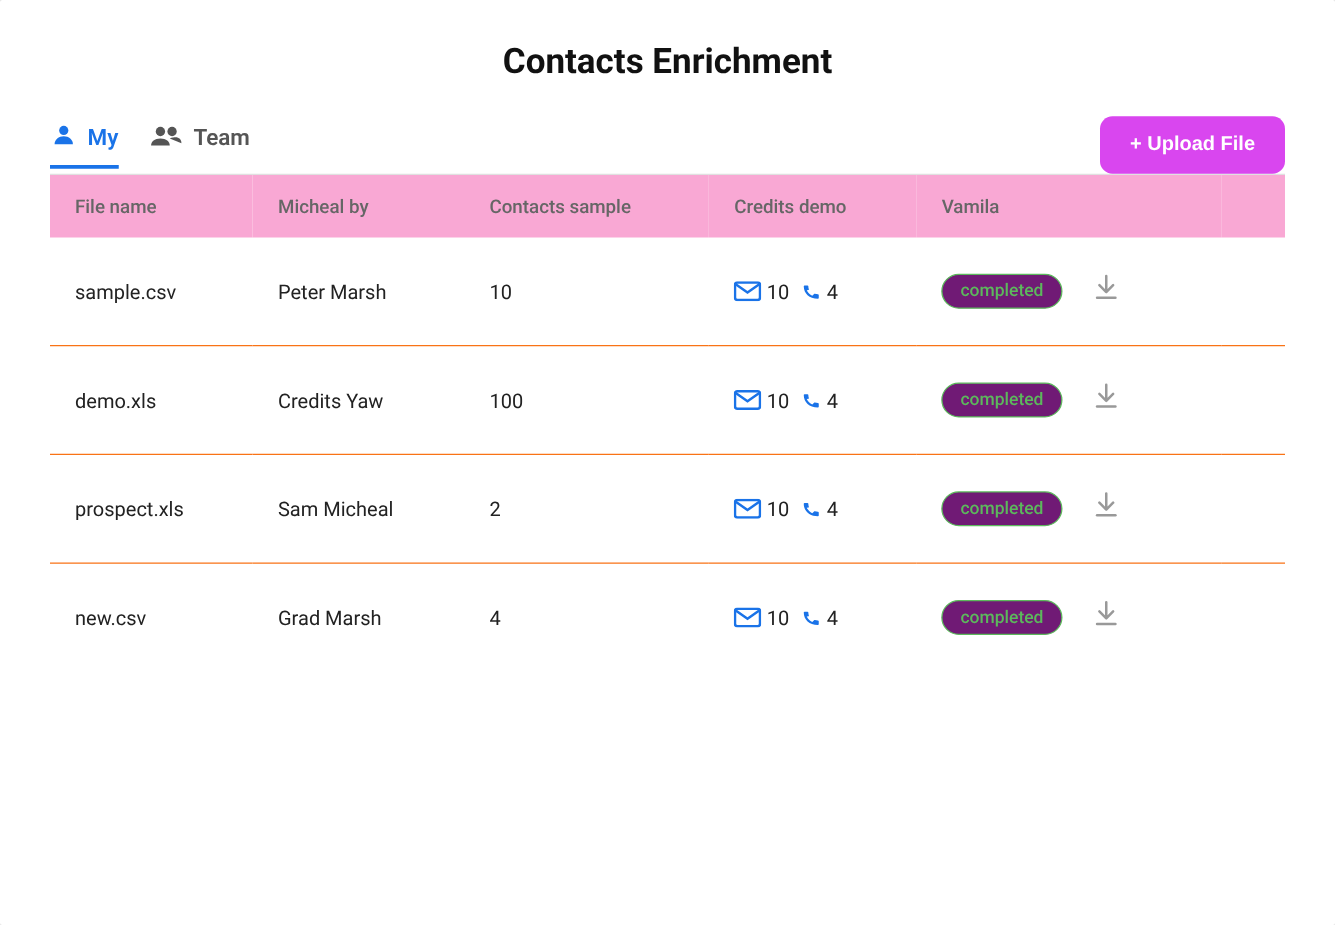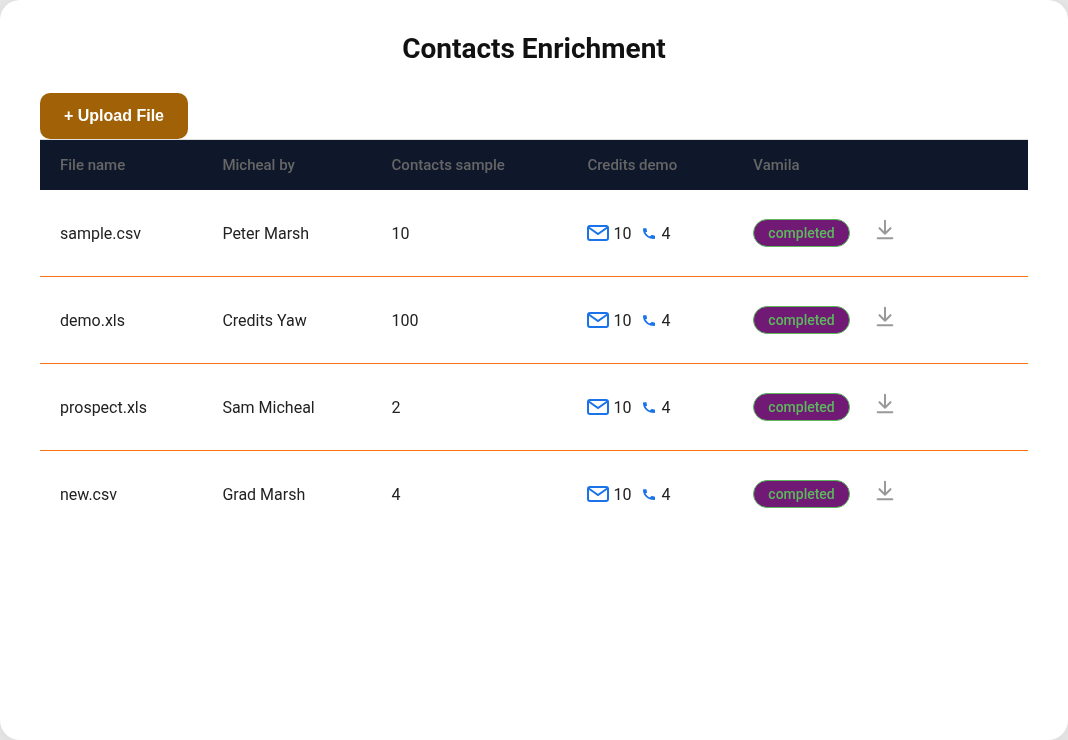--- a/index.html
+++ b/index.html
@@ -8,21 +8,21 @@
       background: #e8e8e8;
       display: flex;
       justify-content: center;
       align-items: center;
       min-height: 100vh;
       font-family: -apple-system, BlinkMacSystemFont, 'Segoe UI', Roboto, sans-serif;
     }
 
     .card {
       background: #fff;
-      border-radius: 20px;
+      border-radius: 2px;
       width: 1068px;
       min-height: 740px;
       padding: 32px 40px 40px;
       box-shadow: 0 2px 20px rgba(0,0,0,0.08);
     }
 
     .page-title {
       text-align: center;
       font-size: 28px;
       font-weight: 700;
@@ -54,21 +54,21 @@
       cursor: pointer;
       border-bottom: 3px solid transparent;
     }
 
     .tab.active {
       color: #1a73e8;
       border-bottom: 3px solid #1a73e8;
     }
 
     .upload-btn {
-      background: #a16207;
+      background: #d946ef;
       color: #fff;
       border: none;
       border-radius: 10px;
       padding: 14px 24px;
       font-size: 16px;
       font-weight: 600;
       cursor: pointer;
       display: flex;
       align-items: center;
       gap: 6px;
@@ -83,21 +83,21 @@
     .table-wrap {
       margin-top: 0;
     }
 
     table {
       width: 100%;
       border-collapse: collapse;
     }
 
     thead tr {
-      background: #0f172a;
+      background: #f9a8d4;
     }
 
     thead th {
       padding: 16px 20px;
       text-align: left;
       font-size: 15px;
       font-weight: 500;
       color: #666;
     }
 
@@ -173,20 +173,44 @@
       vertical-align: middle;
     }
   </style>
 </head>
 <body>
 
 <div class="card">
   <h1 class="page-title">Contacts Enrichment</h1>
 
   <div class="header-row">
+    <div class="tabs">
+
+      <div class="tab active">
+        <span class="svg-person">
+          <svg width="22" height="22" viewBox="0 0 24 24" fill="#1a73e8">
+            <circle cx="12" cy="8" r="4"></circle>
+            <path d="M4 20c0-4 3.6-7 8-7s8 3 8 7" fill="#1a73e8"></path>
+          </svg>
+        </span>
+        <span>My</span>
+      </div>
+
+      <div class="tab">
+        <span class="svg-team">
+          <svg width="28" height="22" viewBox="0 0 30 22" fill="#555">
+            <circle cx="10" cy="8" r="4"></circle>
+            <circle cx="20" cy="8" r="4"></circle>
+            <path d="M2 20c0-3.5 3-6 8-6s8 2.5 8 6" fill="#555"></path>
+            <path d="M18 14c2-1 4-1 5-1 3 0 5 2 5 5" fill="#555"></path>
+          </svg>
+        </span>
+        <span>Team</span>
+      </div>
+    </div>
 
     <button class="upload-btn">
       <span>+ Upload File</span>
     </button>
   </div>
 
   <hr class="divider" style="margin-top: 0; margin-bottom: 0;">
 
   <div class="table-wrap">
     <table>

